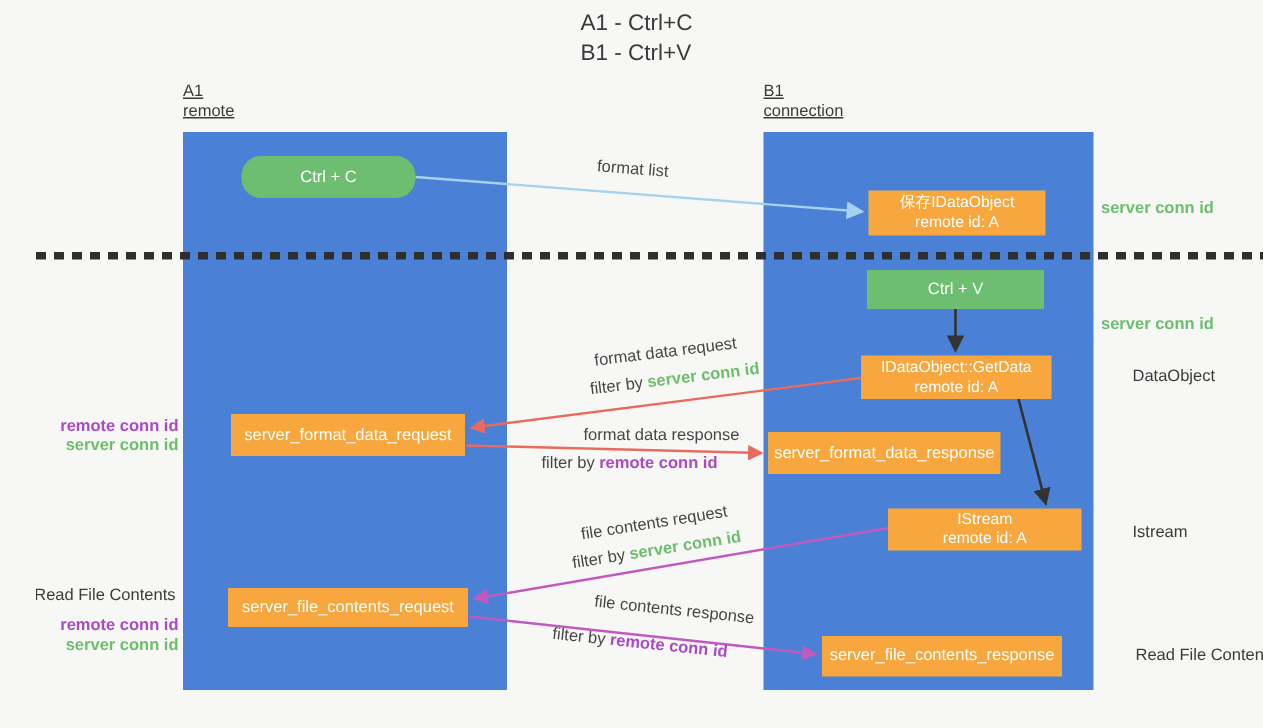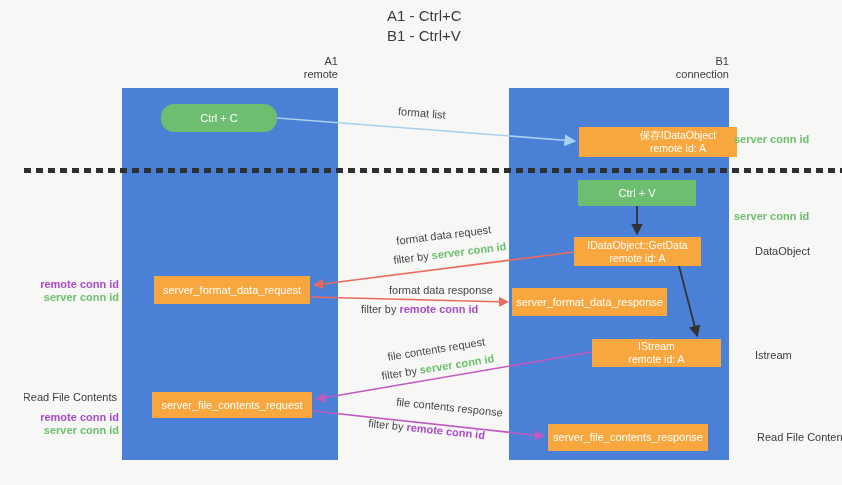--- a/index.html
+++ b/index.html
@@ -5,21 +5,21 @@
   html,body{margin:0;padding:0;}
   body{font-family:"Liberation Sans",sans-serif;background:#f7f7f5;}
   #canvas{position:relative;width:842px;height:485px;background:#f7f7f5;overflow:hidden;margin-left:24px;}
 
   .title{position:absolute;left:363px;top:6px;font-size:15px;line-height:20px;color:#3b3b3b;z-index:5;}
 
   .lifeline{position:absolute;top:88px;height:372px;background:#4a80d6;z-index:1;}
   .lifeline.left{left:98px;width:216px;}
   .lifeline.right{left:485px;width:220px;}
 
-  .col-header{position:absolute;top:55px;text-align:right;font-size:11px;line-height:13px;color:#3b3b3b;z-index:5;}
+  .col-header{position:absolute;top:55px;text-align:left;font-size:11px;line-height:13px;color:#3b3b3b;z-index:5;text-decoration:underline;}
   .col-header.left{left:98px;width:216px;}
   .col-header.right{left:485px;width:220px;}
 
   .dotted-line{position:absolute;left:0;top:168px;width:842px;height:5px;z-index:2;
     background:repeating-linear-gradient(90deg,#2f2f2f 0 7px,transparent 7px 12px);}
 
   .node{position:absolute;z-index:3;display:flex;flex-direction:column;align-items:center;justify-content:center;
     color:#fff;font-size:10.5px;line-height:13px;text-align:center;}
   .node.green{background:#6dbe70;}
   .node.orange{background:#f7a73e;}
@@ -78,21 +78,21 @@
     <line x1="655" y1="266" x2="673" y2="335" stroke="#333333" stroke-width="1.8" marker-end="url(#m-black)"></line>
     <line x1="550" y1="252" x2="291" y2="285" stroke="#e96b5f" stroke-width="1.6" marker-end="url(#m-red)"></line>
     <line x1="287" y1="297" x2="483" y2="302" stroke="#e96b5f" stroke-width="1.6" marker-end="url(#m-red)"></line>
     <line x1="568" y1="352" x2="293" y2="399" stroke="#c05ac0" stroke-width="1.6" marker-end="url(#m-magenta)"></line>
     <line x1="289" y1="411" x2="519" y2="436" stroke="#c05ac0" stroke-width="1.6" marker-end="url(#m-magenta)"></line>
   </svg>
 
   <div class="node green" style="left:137px;top:104px;width:116px;height:28px;font-size:11px;border-radius:13px;">
     <div>Ctrl + C</div>
   </div>
-  <div class="node orange" style="left:555px;top:127px;width:118px;height:30px;padding-left:40px;">
+  <div class="node orange" style="left:555px;top:127px;width:118px;height:30px;">
     <div>保存IDataObject</div>
     <div>remote id: A</div>
   </div>
   <div class="node green" style="left:554px;top:180px;width:118px;height:26px;font-size:11px;">
     <div>Ctrl + V</div>
   </div>
   <div class="node orange" style="left:550px;top:237px;width:127px;height:29px;">
     <div>IDataObject::GetData</div>
     <div>remote id: A</div>
   </div>

